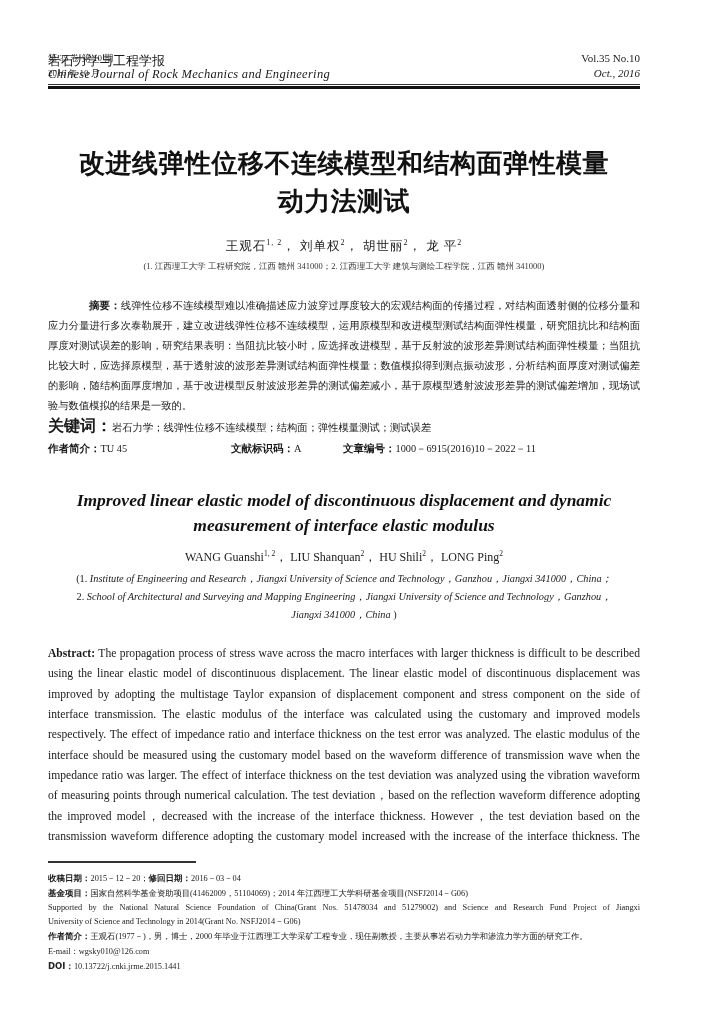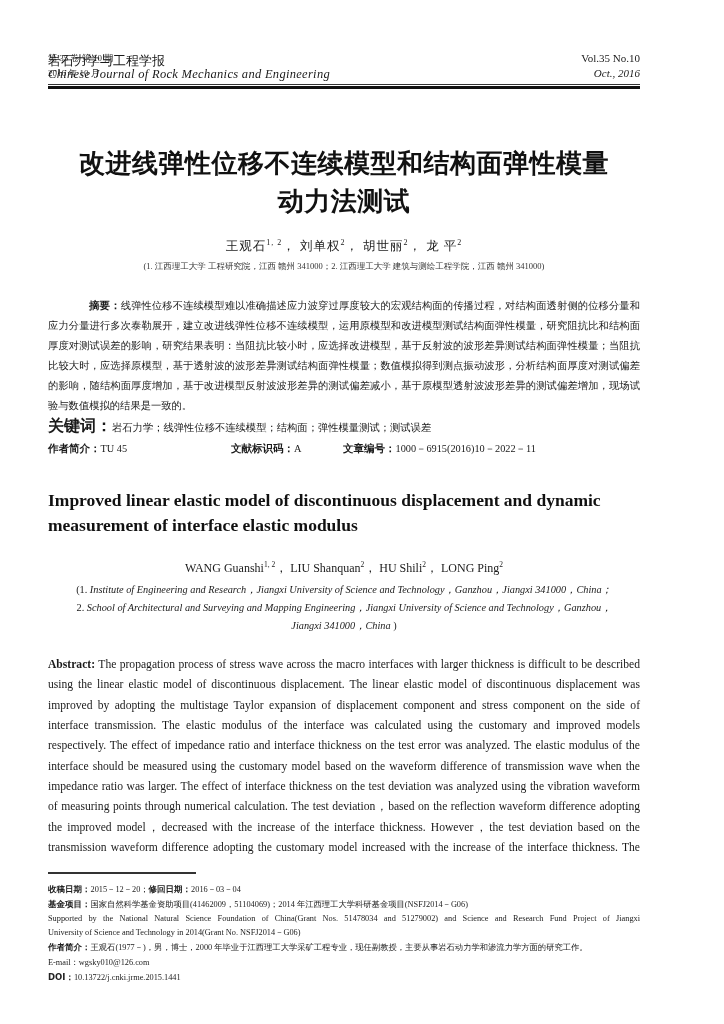--- a/index.html
+++ b/index.html
@@ -36,24 +36,24 @@
   .cn-kw { font-size: 10.3px; line-height: 20px; }
   .cn-kw .lbl { font-family: "DejaVu Sans", sans-serif; font-weight: bold; font-size: 16px; }
   .cn-cls { font-size: 10.3px; line-height: 20px; position: relative; height: 20px; }
   .cn-cls .lbl { font-family: "DejaVu Sans", sans-serif; font-weight: bold; font-size: 10.5px; }
   .cn-cls .c1 { position: absolute; left: 0; }
   .cn-cls .c2 { position: absolute; left: 183px; }
   .cn-cls .c3 { position: absolute; left: 295px; }
 
   
   .en-title {
-    margin-top: 30px; text-align: left; font-weight: bold;
-    font-size: 17.5px; line-height: 25px; color: #111;
+    margin-top: 30px; text-align: center; font-weight: bold;
+    font-size: 17.5px; line-height: 25px; color: #111; font-style: italic;
   }
-  .en-authors { margin-top: 22px; text-align: center; font-size: 12px; }
+  .en-authors { margin-top: 11px; text-align: center; font-size: 12px; }
   .en-authors sup { font-size: 7.5px; }
   .en-affil { margin-top: 4px; text-align: center; font-size: 10.3px; line-height: 18px; font-style: italic; }
   .en-affil .up { font-style: normal; }
 
   
   .en-abs { margin-top: 20px; font-size: 11.6px; line-height: 20.3px; text-align: justify; text-align-last: justify; }
   .en-abs .lbl { font-weight: bold; }
 
   
   .fn-rule { margin-top: 14px; width: 148px; height: 1.5px; background: #333; }

